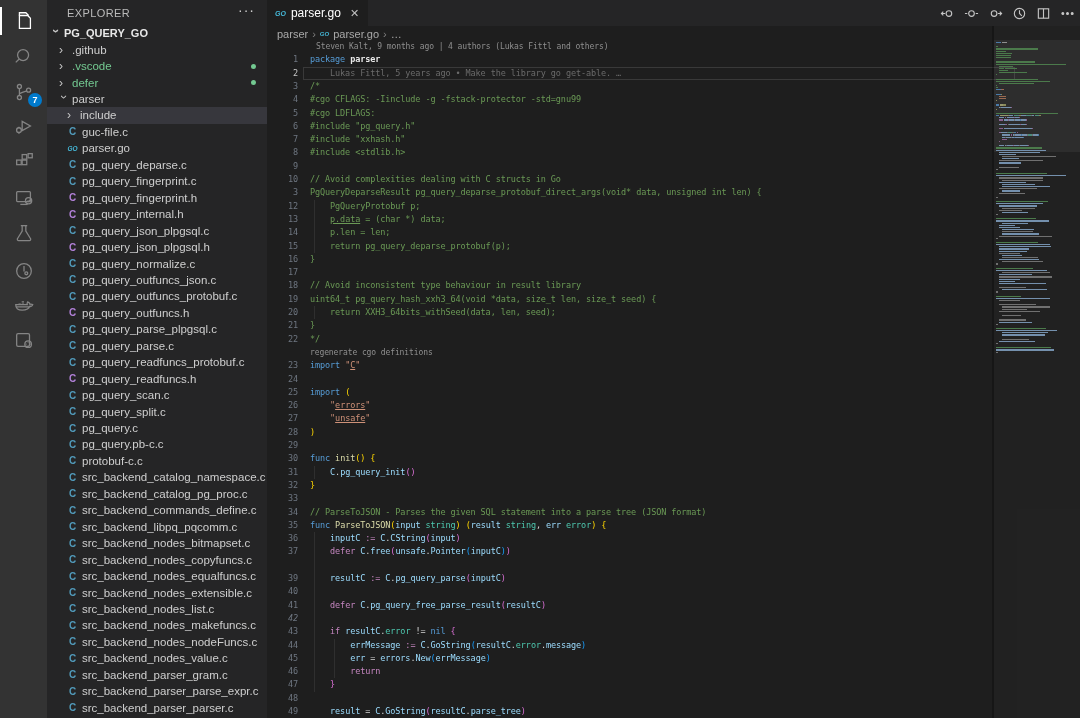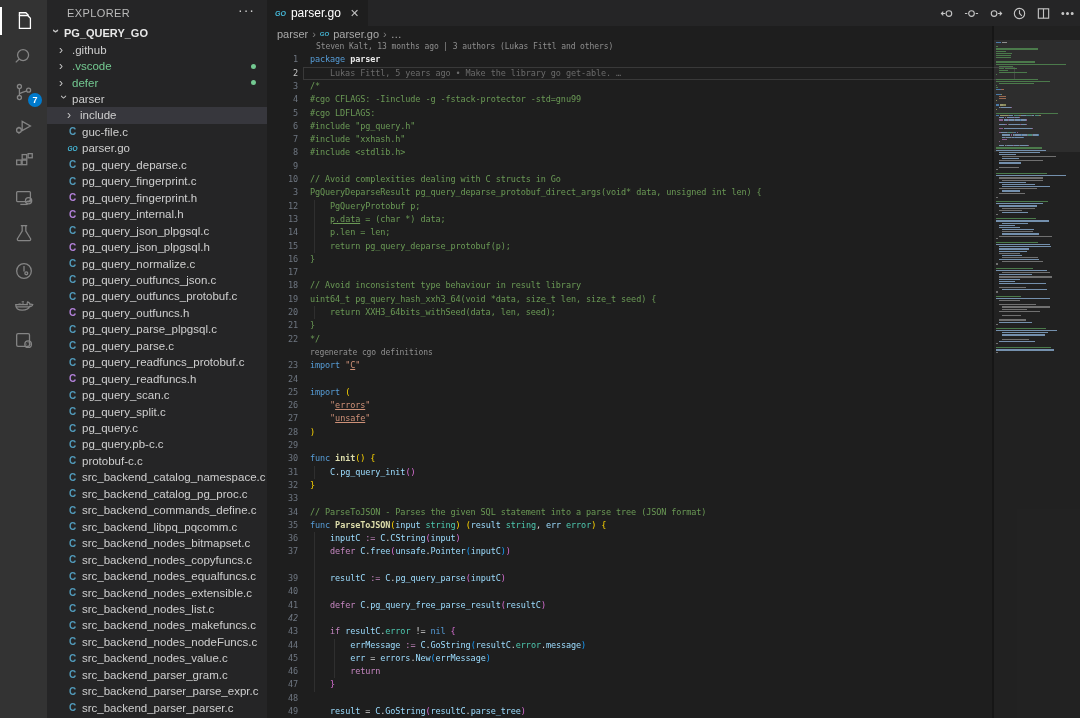--- a/index.html
+++ b/index.html
@@ -49,21 +49,21 @@
     font-family:"DejaVu Sans Mono", monospace; font-size:8.5px; letter-spacing:-0.1px; }
   .crow { position:absolute; left:0; width:813px; height:13.3px; line-height:13.3px; white-space:pre; }
   .lnum { position:absolute; left:3px; width:28px; text-align:right; color:#6e7681; }
   .lnum.cur { color:#c6c6c6; }
   .ctext { position:absolute; left:43px; }
   .lens { position:absolute; color:#8f8f8f; font-size:8px; }
   .curline { position:absolute; left:36px; width:712px; height:13.3px; border:1px solid rgba(255,255,255,0.12); }
   .iguide { position:absolute; width:1px; background:rgba(255,255,255,0.08); }
   .kb{color:#569cd6;} .kp{color:#c586c0;} .cm{color:#6a9955;} .cu{color:#6a9955;text-decoration:underline;}
   .st{color:#ce9178;} .su{color:#ce9178;text-decoration:underline;} .vr{color:#9cdcfe;} .ty{color:#4ec9b0;}
-  .fn{color:#dcdcaa;font-weight:bold;} .tx{color:#d4d4d4;} .b1{color:#ffd700;} .b2{color:#da70d6;}
+  .fn{color:#dcdcaa;font-weight:normal;} .tx{color:#d4d4d4;} .b1{color:#ffd700;} .b2{color:#da70d6;}
   .b3{color:#179fff;} .bd{color:#eaeaea;font-weight:bold;} .gh{color:#6b6b6b;}
 
   
   #minimap { position:absolute; right:0; top:26px; width:86px; height:692px; background:rgba(255,255,255,0.015); }
   #mm-shadow { position:absolute; left:-2px; top:0; width:2px; height:692px; background:rgba(0,0,0,0.25); }
   .mseg { position:absolute; height:1.2px; }
   #mm-slider { position:absolute; left:0; top:14px; width:86px; height:112px; background:rgba(121,121,121,0.14); }
 </style>
 </head>
 <body>
@@ -371,21 +371,21 @@
     </div>
     <div id="breadcrumbs">
       <span>parser</span>
       <span class="sep">›</span>
       <span class="go-ic">GO</span>
       <span>parser.go</span>
       <span class="sep">›</span>
       <span>…</span>
     </div>
     <div id="code">
-        <div class="lens" style="top: 2px; left: 49px;">Steven Kalt, 13 months ago | 3 authors (Lukas Fittl and others)</div>
+        <div class="lens" style="top: 2px; left: 49px;">Steven Kalt, 9 months ago | 4 authors (Lukas Fittl and others)</div>
         <div class="crow" style="top: 13.3px;"><span class="lnum">1</span><span class="ctext"><span class="kb">package</span><span class="tx"> </span><span class="bd">parser</span></span></div>
         <div class="curline" style="top: 26.6px;"></div>
         <div class="crow" style="top: 26.6px;"><span class="lnum cur">2</span><span class="ctext"><span class="gh">    Lukas Fittl, 5 years ago • Make the library go get-able. …</span></span></div>
         <div class="crow" style="top: 39.9px;"><span class="lnum">3</span><span class="ctext"><span class="cm">/*</span></span></div>
         <div class="crow" style="top: 53.2px;"><span class="lnum">4</span><span class="ctext"><span class="cm">#cgo CFLAGS: -Iinclude -g -fstack-protector -std=gnu99</span></span></div>
         <div class="crow" style="top: 66.5px;"><span class="lnum">5</span><span class="ctext"><span class="cm">#cgo LDFLAGS:</span></span></div>
         <div class="crow" style="top: 79.8px;"><span class="lnum">6</span><span class="ctext"><span class="cm">#include "pg_query.h"</span></span></div>
         <div class="crow" style="top: 93.1px;"><span class="lnum">7</span><span class="ctext"><span class="cm">#include "xxhash.h"</span></span></div>
         <div class="crow" style="top: 106.4px;"><span class="lnum">8</span><span class="ctext"><span class="cm">#include &lt;stdlib.h&gt;</span></span></div>
         <div class="crow" style="top: 119.7px;"><span class="lnum">9</span><span class="ctext"></span></div>

